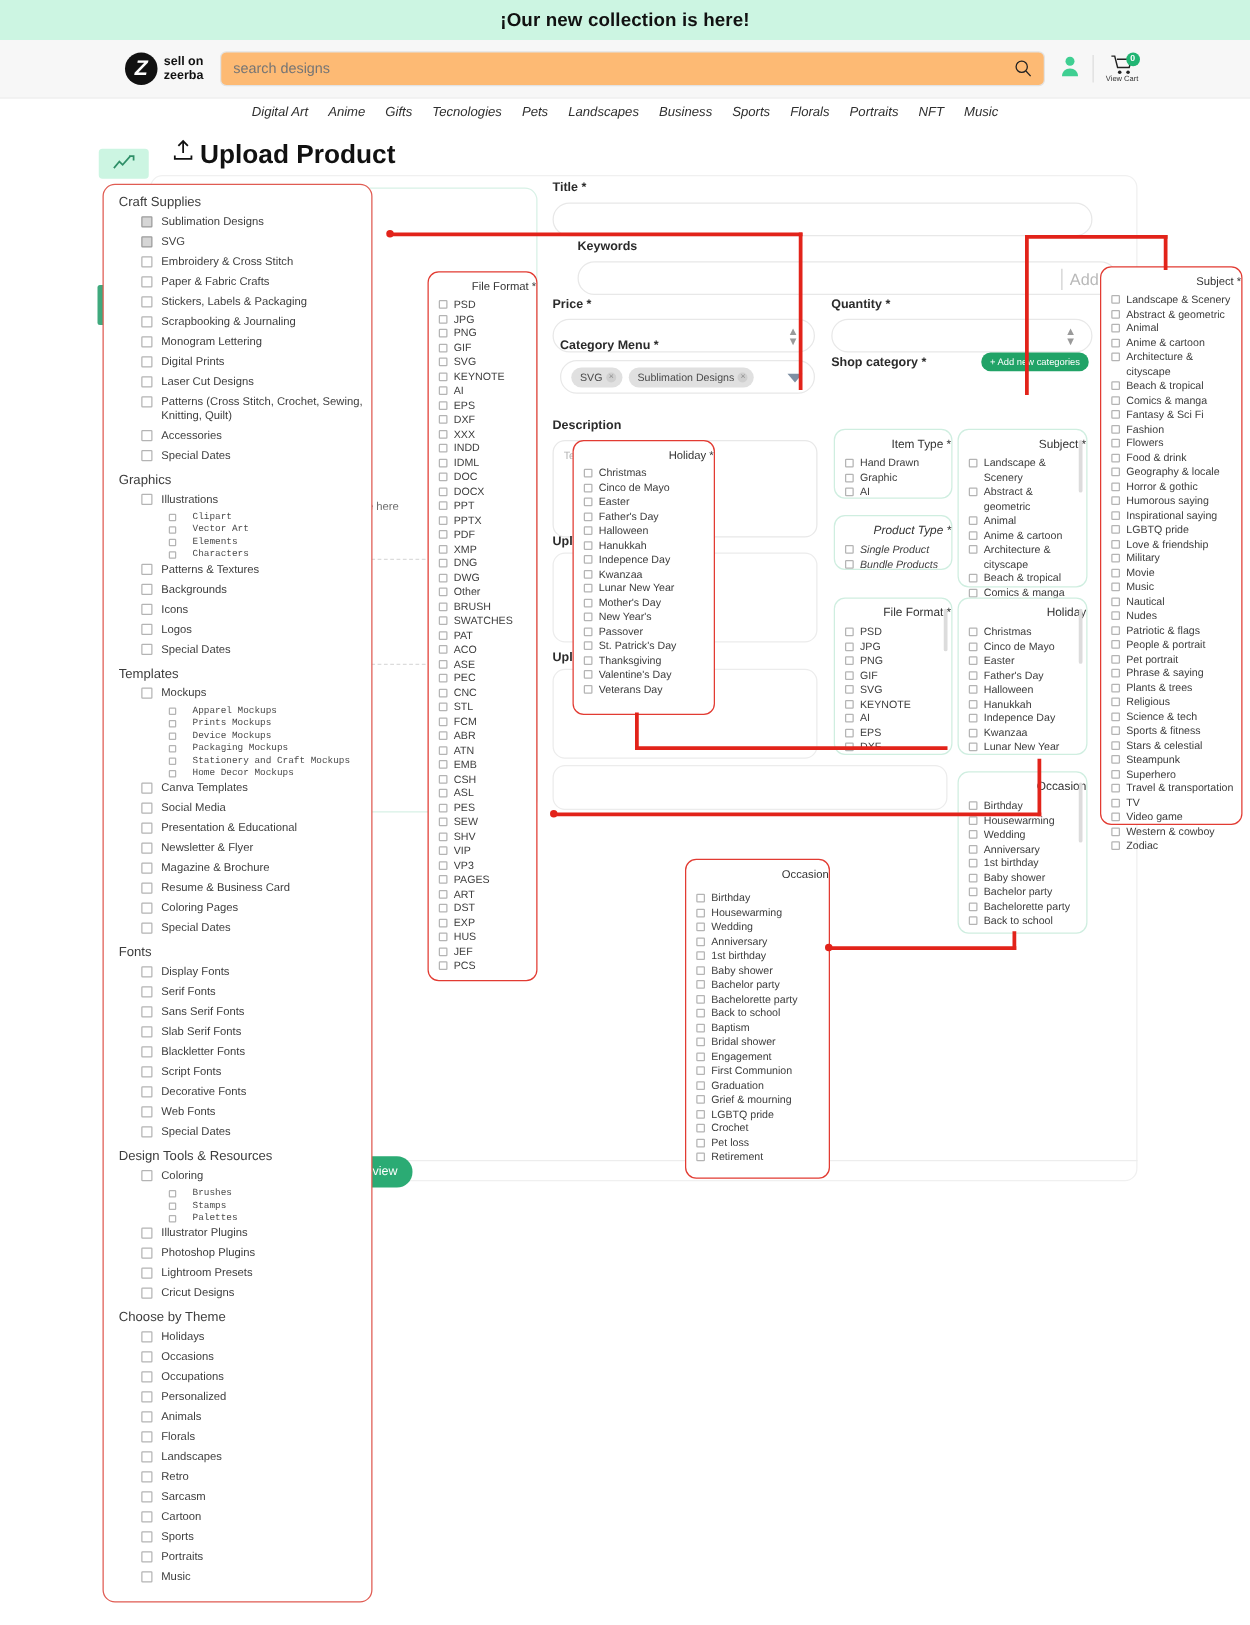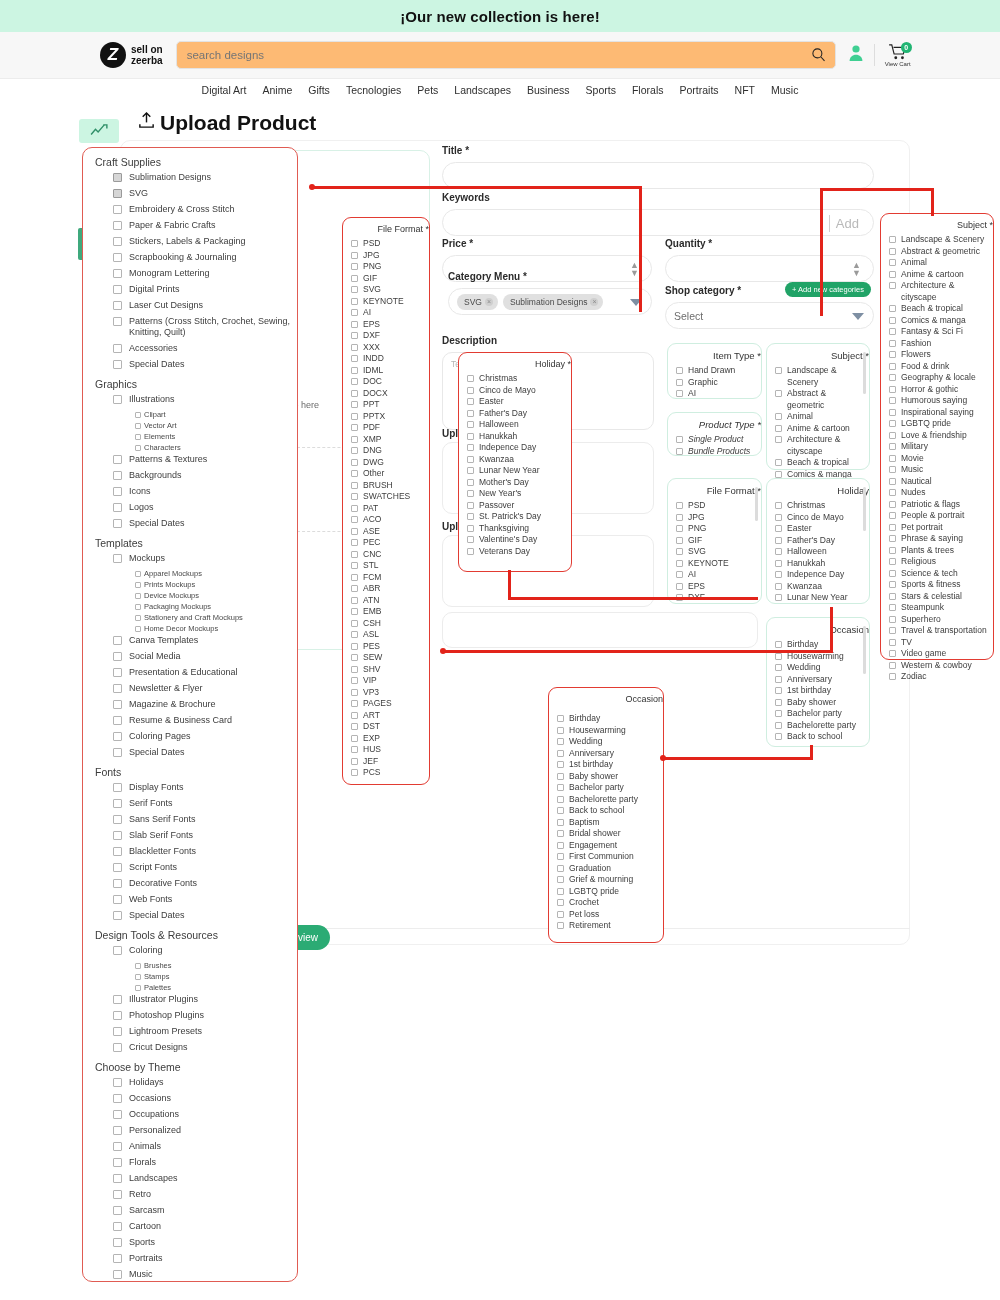--- a/index.html
+++ b/index.html
@@ -53,21 +53,21 @@
     background:#21b573; color:#fff; border-radius:50%;
     font-size:7px; display:flex; align-items:center; justify-content:center; font-weight:bold;
   }
   .cart-label { font-size:6px; color:#333; margin-top:1px; }
 
   
   .nav {
     position:absolute; left:0; top:79px; width:1000px; height:22px;
     background:#fff; display:flex; align-items:center; justify-content:center; gap:16px;
   }
-  .nav a { font-size:10.5px; color:#2f2f2f; text-decoration:none; white-space:nowrap; }
+  .nav a { font-size:10.5px; color:#2f2f2f; text-decoration:none; white-space:nowrap;font-style:italic; }
 
   
   .page-title {
     position:absolute; left:137px; top:111px;
     display:flex; align-items:center; gap:4px;
     font-size:21px; font-weight:bold; color:#111;
   }
 
   
   .analytics-tile {
@@ -106,21 +106,21 @@
   }
 
   
   .fld-label { font-size:10px; color:#2b2b2b; font-weight:bold; }
   .fld-input {
     background:#fff; border:1px solid #e8e8e8; border-radius:14px;
     height:27px; width:100%;
   }
   #f-title  { position:absolute; left:442px; top:145px; width:432px; }
   #f-title .fld-input { margin-top:6px; }
-  #f-kw     { position:absolute; left:442px; top:192px; width:432px; }
+  #f-kw     { position:absolute; left:462px; top:192px; width:432px; }
   #f-kw .fld-input { margin-top:6px; position:relative; }
   .kw-add {
     position:absolute; right:14px; top:5px; font-size:13px; color:#b9b9b9;
     border-left:1px solid #cfcfcf; padding-left:6px; line-height:17px;
   }
   #f-price  { position:absolute; left:442px; top:238px; width:210px; }
   #f-price .fld-input { margin-top:6px; position:relative; }
   #f-qty    { position:absolute; left:665px; top:238px; width:209px; }
   #f-qty .fld-input { margin-top:6px; position:relative; }
   .spin { position:absolute; right:12px; top:5px; font-size:9px; color:#9a9a9a; line-height:8px; }
@@ -169,21 +169,21 @@
 
   
   .sidebar {
     position:absolute; left:82px; top:147px; width:216px; height:1135px;
     border:1.6px solid #e05b52; border-radius:10px; background:#fff; overflow:hidden;
   }
   .sb-group { font-size:10.5px; color:#3c3c3c; margin:8px 0 4px 12px; }
   .sb-row { display:flex; align-items:flex-start; gap:7px; margin:0 0 5px 30px; }
   .sb-row .chk-box { width:9px; height:9px; min-width:9px; margin-top:1px; }
   .sb-txt { font-size:9px; color:#3d3d3d; line-height:11px; }
-  .sb-sub { display:flex; align-items:center; gap:3px; margin:0 0 2px 52px; }
+  .sb-sub { display:flex; align-items:center; gap:13px; margin:0 0 2px 52px;font-family:Liberation Mono, monospace; }
   .sb-sub .chk-box { width:6px; height:6px; min-width:6px; margin-top:0; }
   .sb-sub-txt { font-size:7.5px; color:#4a4a4a; }
 
   
   #ff-tall { left:342px; top:217px; width:88px; height:568px; }
 
   
   .rl { position:absolute; background:#e2231a; }
   .dot { position:absolute; width:6px; height:6px; border-radius:50%; background:#e2231a; }
 
@@ -319,24 +319,20 @@
       <span class="chip">
         <span>Sublimation Designs</span>
         <span class="chip-x">×</span>
       </span>
     <span class="caret"></span>
   </div>
 </div>
 
 <div id="f-shop">
   <div class="fld-label">Shop category *</div>
-  <div class="select-box">
-    <span class="sel-placeholder">Select</span>
-    <span class="caret"></span>
-  </div>
 </div>
 <button class="addcat-btn">+ Add new categories</button>
 
 <div id="f-desc">
   <div class="fld-label">Description</div>
   <div class="desc-box">Tell buyers about your design</div>
 </div>
 
 <div class="up-lbl" style="left:442px; top:428px;">Upload file</div>
 <div class="up-box" style="left:442px; top:442px; width:212px; height:72px;"></div>

